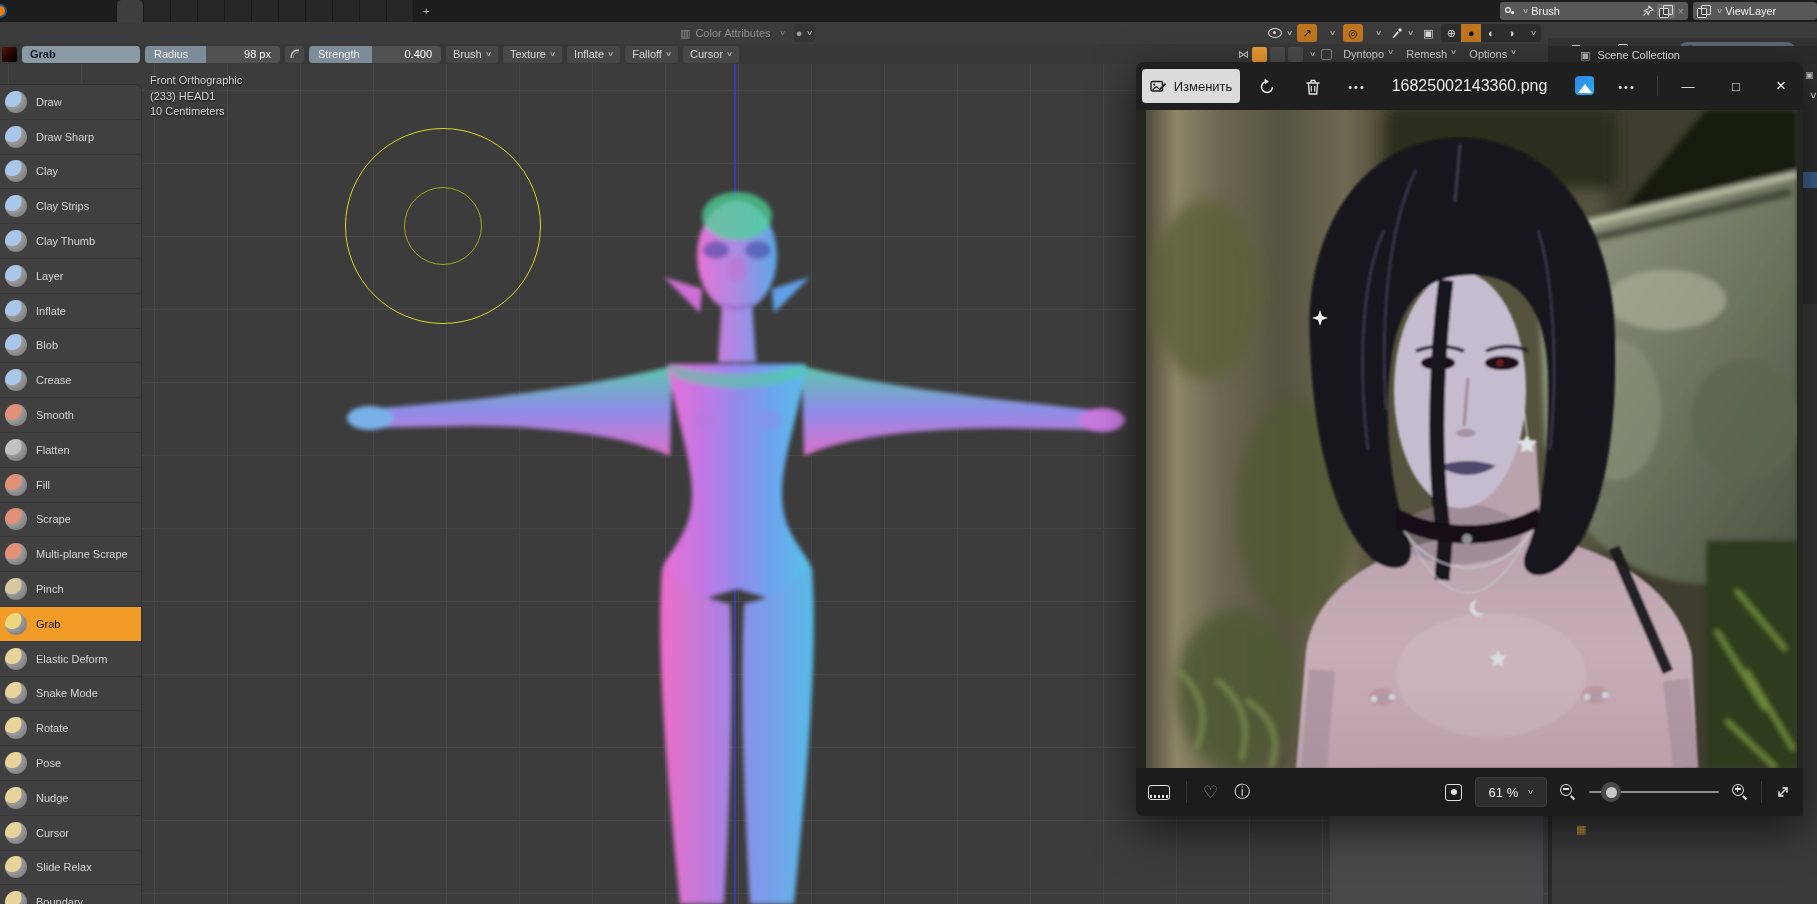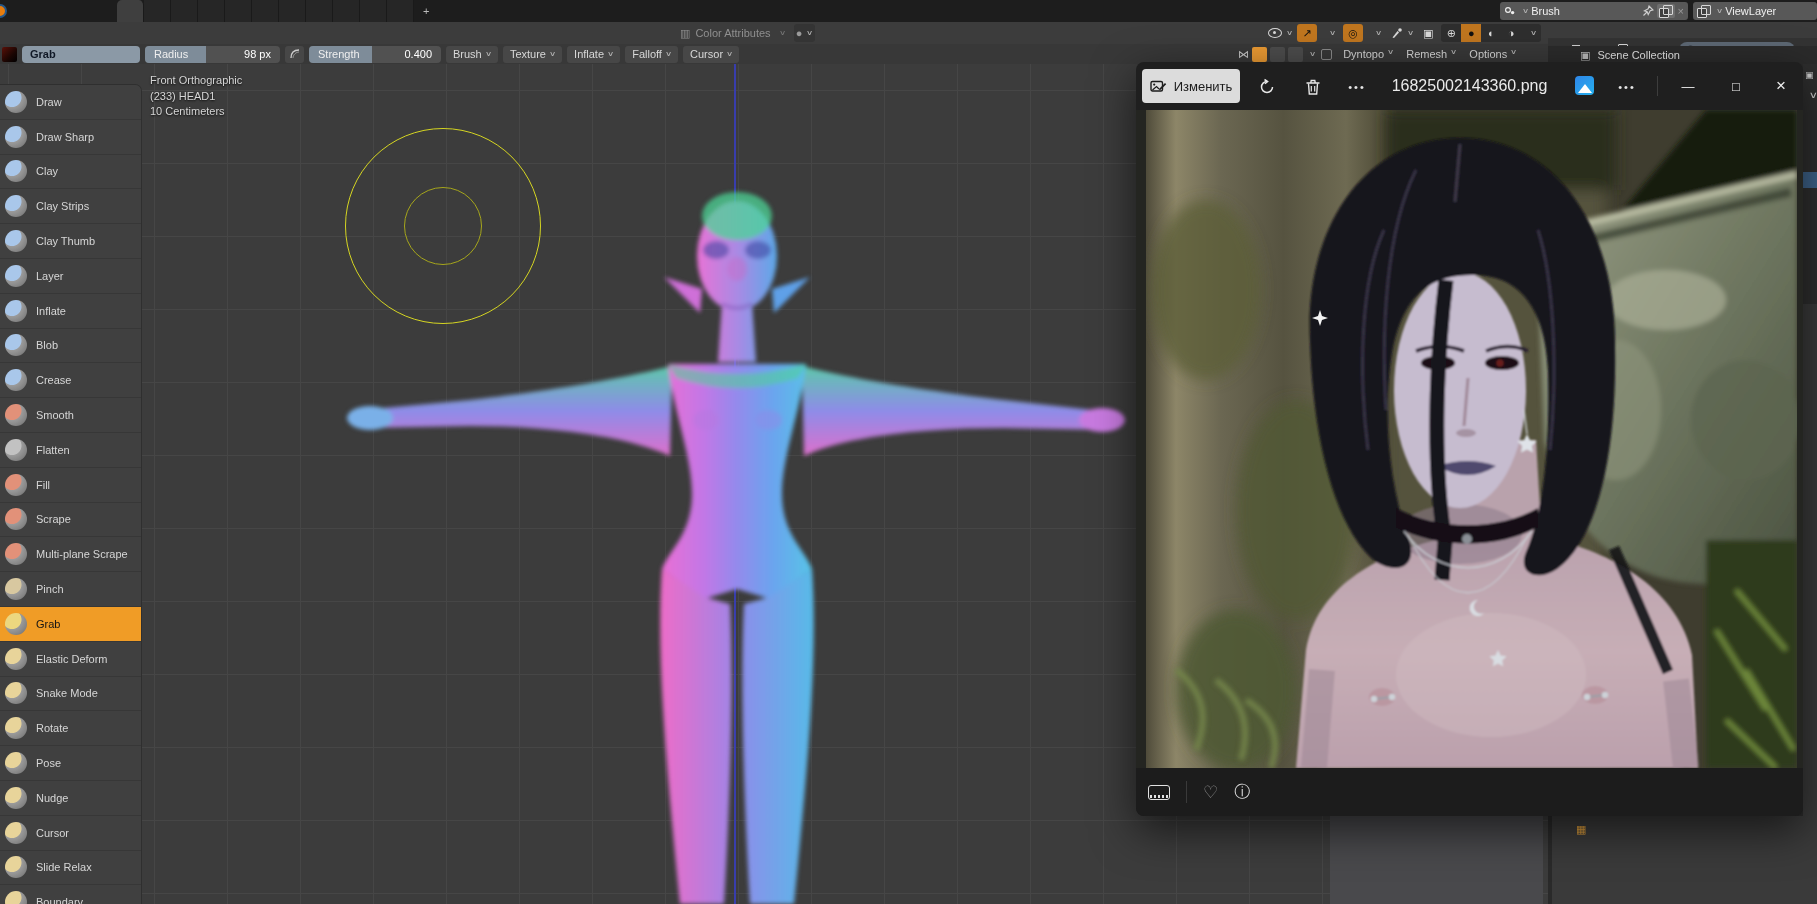--- a/index.html
+++ b/index.html
@@ -640,16 +640,37 @@
       </svg>
     </div>
 
     <div id="ph-bottombar">
       <div class="bb-left">
         <span id="film-icon"></span>
         <span class="bb-sep"></span>
         <span class="heart-g">♡</span>
         <span class="info-g">ⓘ</span>
       </div>
+      <div class="bb-right">
+        <span id="fit-icon"></span>
+        <span id="zoom-pill">
+          <span>61 %</span>
+          <span class="chev">∨</span>
+        </span>
+        <span class="mag">
+            <span class="sign"></span>
+          </span>
+        <span id="zoom-slider">
+          <span id="zoom-knob"></span>
+        </span>
+        <span class="mag plus">
+            <span class="sign"></span>
+            <span class="sign2"></span>
+          </span>
+        <span class="bb-sep"></span>
+        <svg width="16" height="16" viewBox="0 0 16 16">
+          <path d="M4,12 L12,4 M12,8.5 V4 H7.5 M4,7.5 V12 H8.5" fill="none" stroke="#e6e6e6" stroke-width="1.5"></path>
+        </svg>
+      </div>
     </div>
   </div>
 
 </div>
 
 </body></html>

